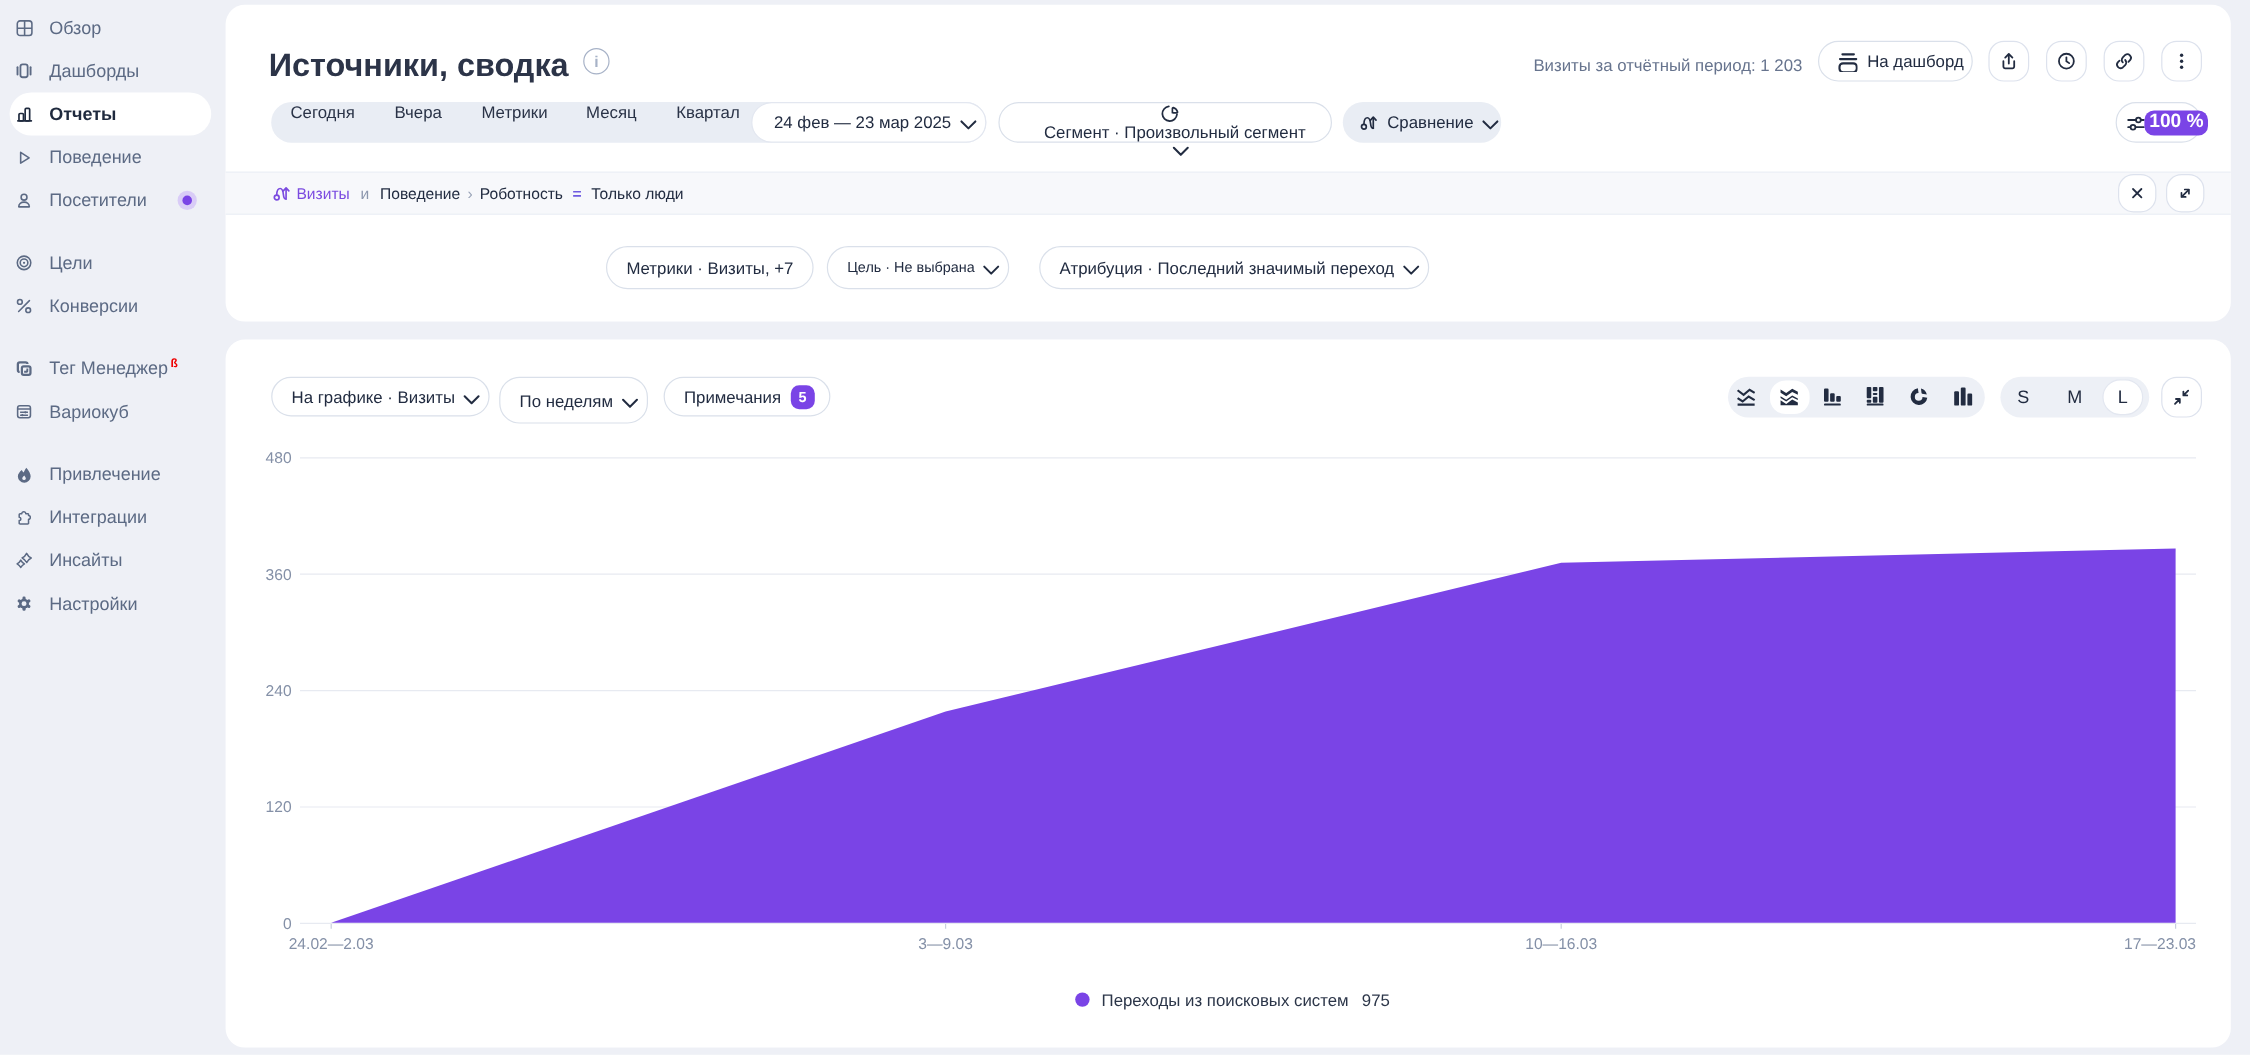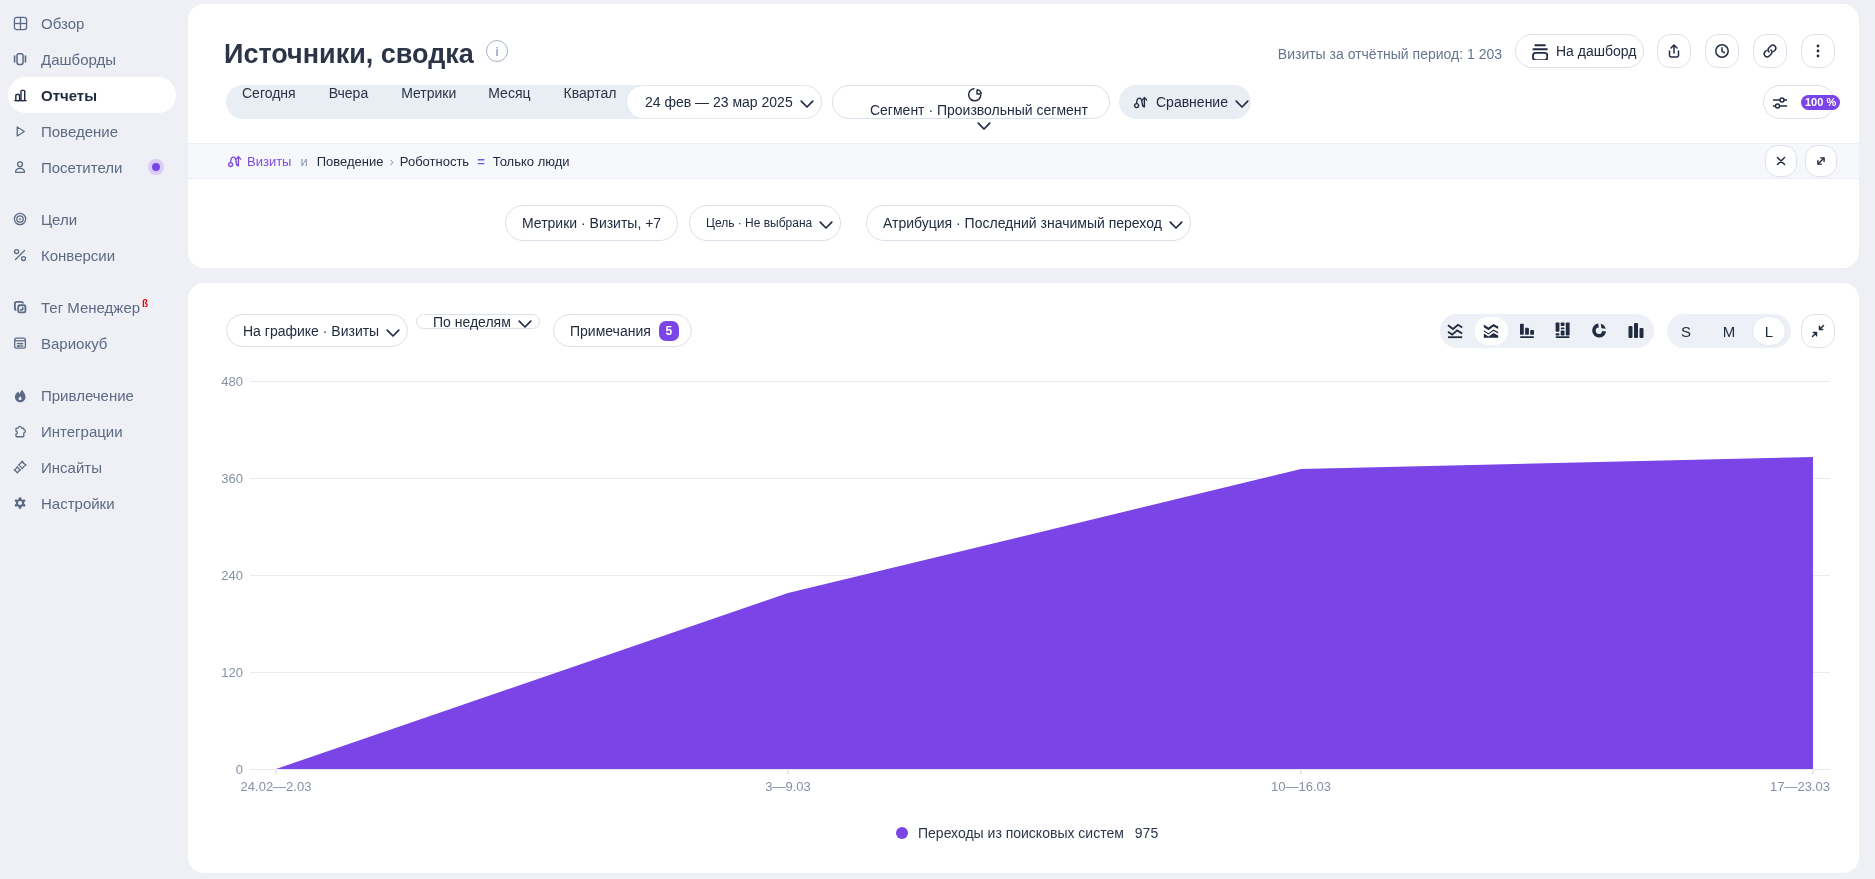--- a/index.html
+++ b/index.html
@@ -253,21 +253,21 @@
       </span></div>
   <div class="pill white" style="left:1575px; top:81px; width:72px; padding-left:8px;">
       <span id="ic-sliders" style="width:15px;height:15px;">
         <svg class="s" width="16" height="16" viewBox="0 0 16 16">
           <line x1="1.5" y1="5" x2="14.5" y2="5" stroke="#222c41" stroke-width="1.5" stroke-linecap="round"></line>
           <circle cx="10" cy="5" r="2" fill="#fff" stroke="#222c41" stroke-width="1.5"></circle>
           <line x1="1.5" y1="11" x2="14.5" y2="11" stroke="#222c41" stroke-width="1.5" stroke-linecap="round"></line>
           <circle cx="5.5" cy="11" r="2" fill="#fff" stroke="#222c41" stroke-width="1.5"></circle>
         </svg>
       </span>
-      <span style="margin-left:14px; background:#7a44e6; color:#fff; font-size:11px; font-weight:700; border-radius:8px; padding:1.5px 4px;">100 %</span>
+      <span style="margin-left:0; background:#7a44e6; color:#fff; font-size:16px; font-weight:700; border-radius:8px; padding:1.5px 4px;">100 %</span>
     </div>
 
   <div class="abs" style="left:0; top:139px; width:1671px; height:36px; background:#f7f8fb; border-top:1px solid #eceff5; border-bottom:1px solid #eceff5;"></div>
   <div class="abs" style="left:39px; top:139px; height:36px; display:flex; align-items:center; font-size:13px; color:#222c41;">
     <span id="ic-cmp2" style="width:16px;height:16px;margin-right:4px;">
         <svg class="s" width="16" height="16" viewBox="0 0 16 16">
           <circle cx="3.6" cy="11.6" r="2" stroke="#7b4be0" fill="none" stroke-width="1.4"></circle>
           <path d="M3.6 9.3 C3.7 6.2 4.8 4.1 6.5 4.1 C8.4 4.1 8.9 6.6 9.2 9.3 C9.4 11.7 10.1 13 11.4 12.9 L11.4 4.6" stroke="#7b4be0" fill="none" stroke-width="1.4" stroke-linecap="round"></path>
           <path d="M9.1 6.1 L11.4 3.6 L13.7 6.1" stroke="#7b4be0" fill="none" stroke-width="1.4" stroke-linecap="round" stroke-linejoin="round"></path>
         </svg>
@@ -310,21 +310,21 @@
       </span></div>
 </div>
 
 <div class="card" style="top:283px; height:590px;">
 
   <div class="pill white" style="left:38px; top:31px; height:33px; padding:0 10px 0 16px;">На графике · Визиты<span class="chev" id="chev6">
         <svg class="s" width="16" height="16" viewBox="0 0 16 16">
           <path d="M2.2 5.2 L8 11 L13.8 5.2" stroke="#222c41" stroke-width="1.7" fill="none" stroke-linecap="round" stroke-linejoin="round"></path>
         </svg>
       </span></div>
-  <div class="pill white" style="left:228px; top:31px; height:15px; padding:0 10px 0 16px;">По неделям<span class="chev" id="chev7">
+  <div class="pill white" style="left:228px; top:31px; height:39px; padding:0 10px 0 16px;">По неделям<span class="chev" id="chev7">
         <svg class="s" width="16" height="16" viewBox="0 0 16 16">
           <path d="M2.2 5.2 L8 11 L13.8 5.2" stroke="#222c41" stroke-width="1.7" fill="none" stroke-linecap="round" stroke-linejoin="round"></path>
         </svg>
       </span></div>
   <div class="pill white" style="left:365px; top:31px; height:33px; padding:0 12px 0 16px;">Примечания<span style="margin-left:8px; width:20px; height:20px; background:#7a44e6; border-radius:7px; color:#fff; font-size:12px; font-weight:700; display:flex; align-items:center; justify-content:center;">5</span></div>
 
   <div class="abs" style="left:1252px; top:31px; width:214px; height:34px; background:#edf0f6; border-radius:17px;"></div>
   <div class="abs" style="left:1287px; top:34px; width:33px; height:28px; background:#fff; border-radius:13px;"></div>
   <div class="abs" style="left:1259px; top:39px;" id="ct-icons">
       <svg class="s" width="197" height="17" viewBox="0 0 197 17">

